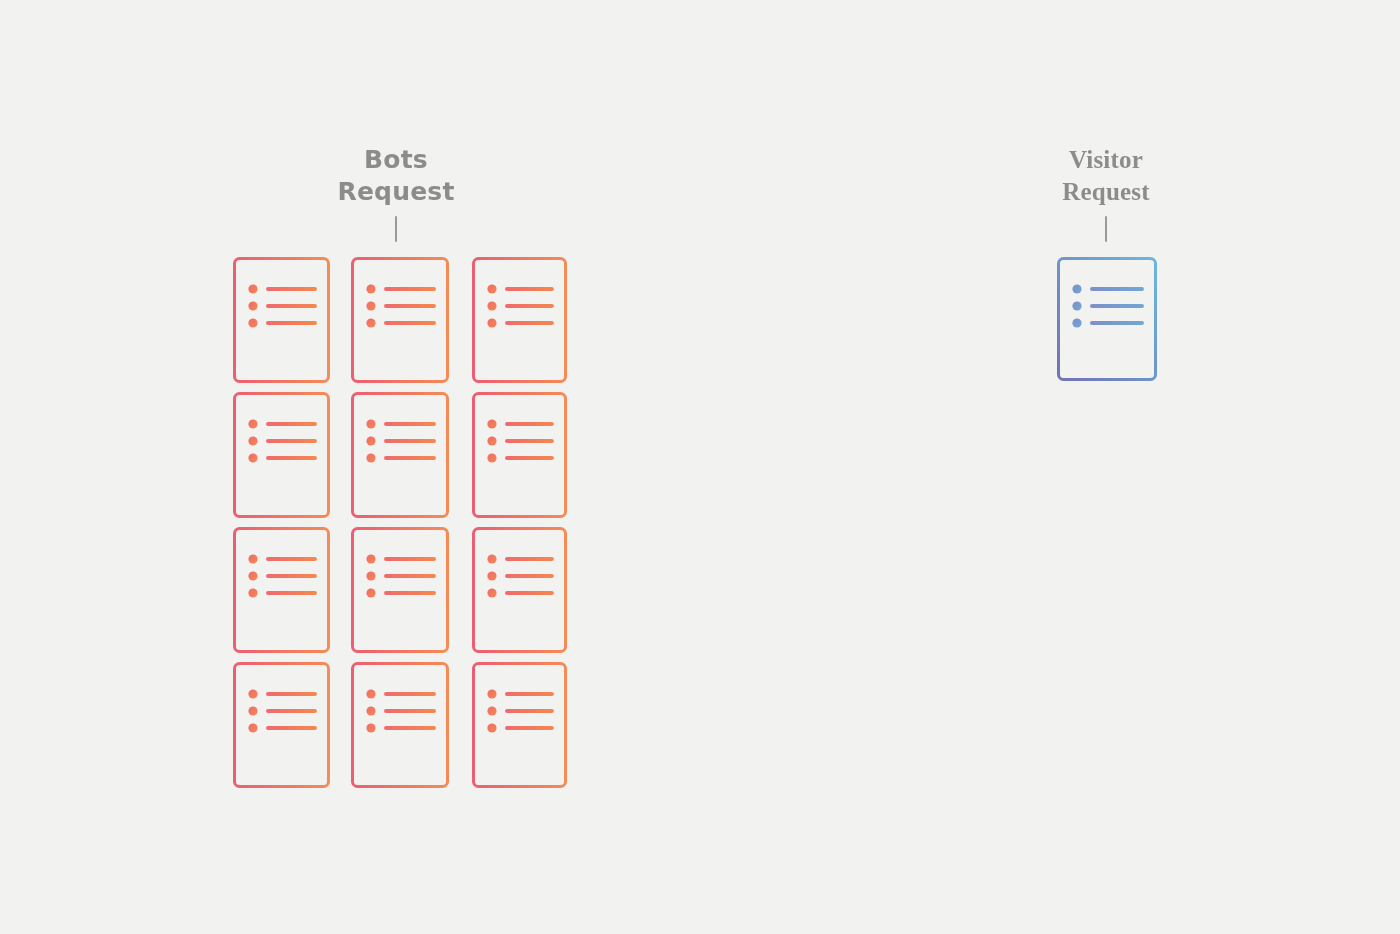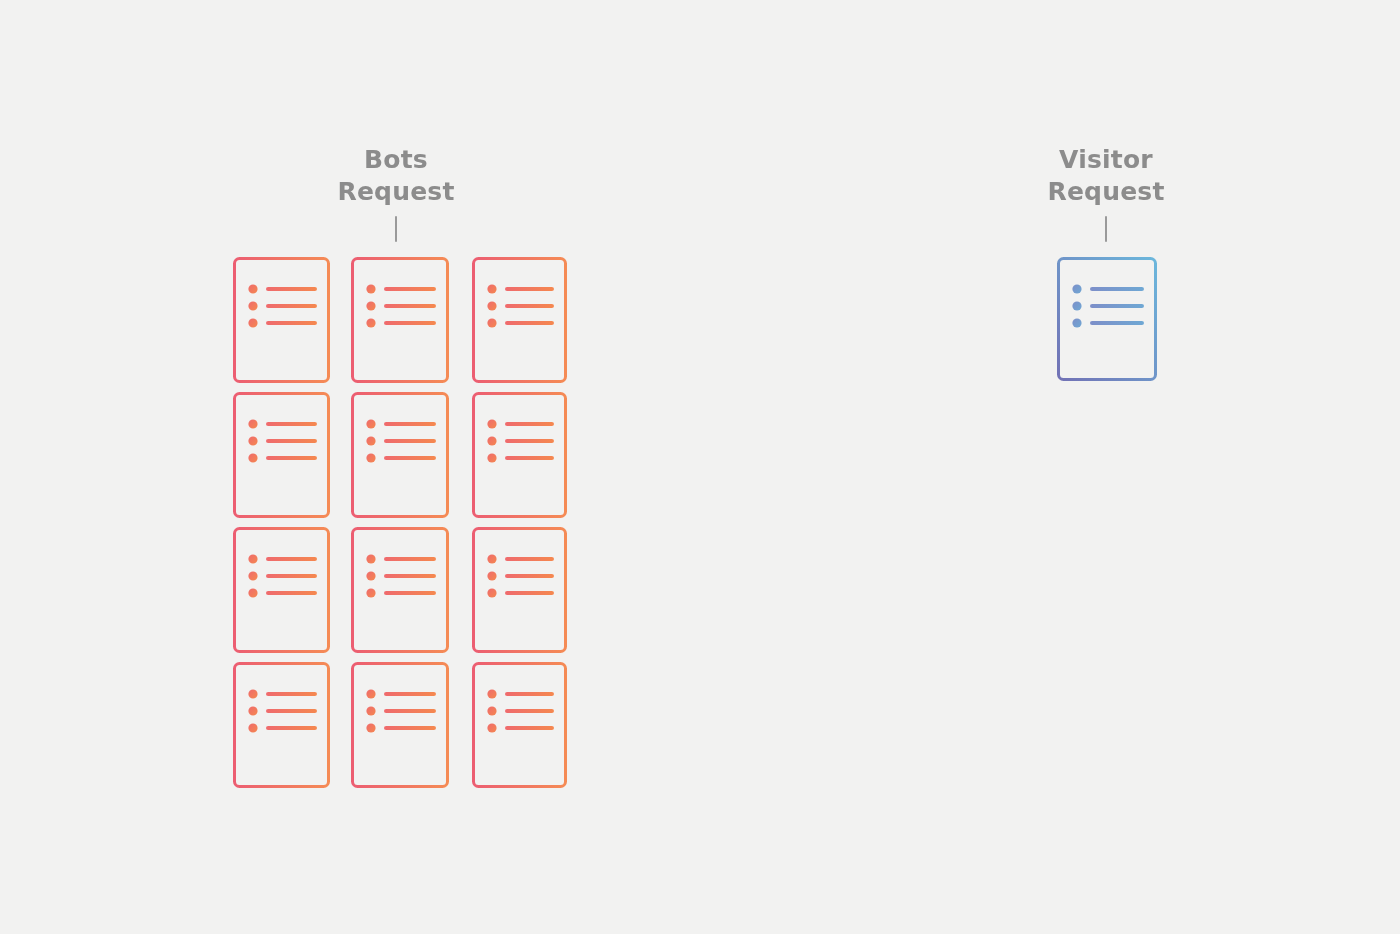--- a/index.html
+++ b/index.html
@@ -47,20 +47,21 @@
 
   #bots-heading {
     left: 296px;
     top: 144px;
     width: 200px;
   }
   #visitor-heading {
     left: 1006px;
     top: 144px;
     width: 200px;
+    font-family: Liberation Serif, serif;
   }
 
   
   .card {
     position: absolute;
     box-sizing: border-box;
     border-radius: 5px;
     background: transparent;
   }
   .card svg {

